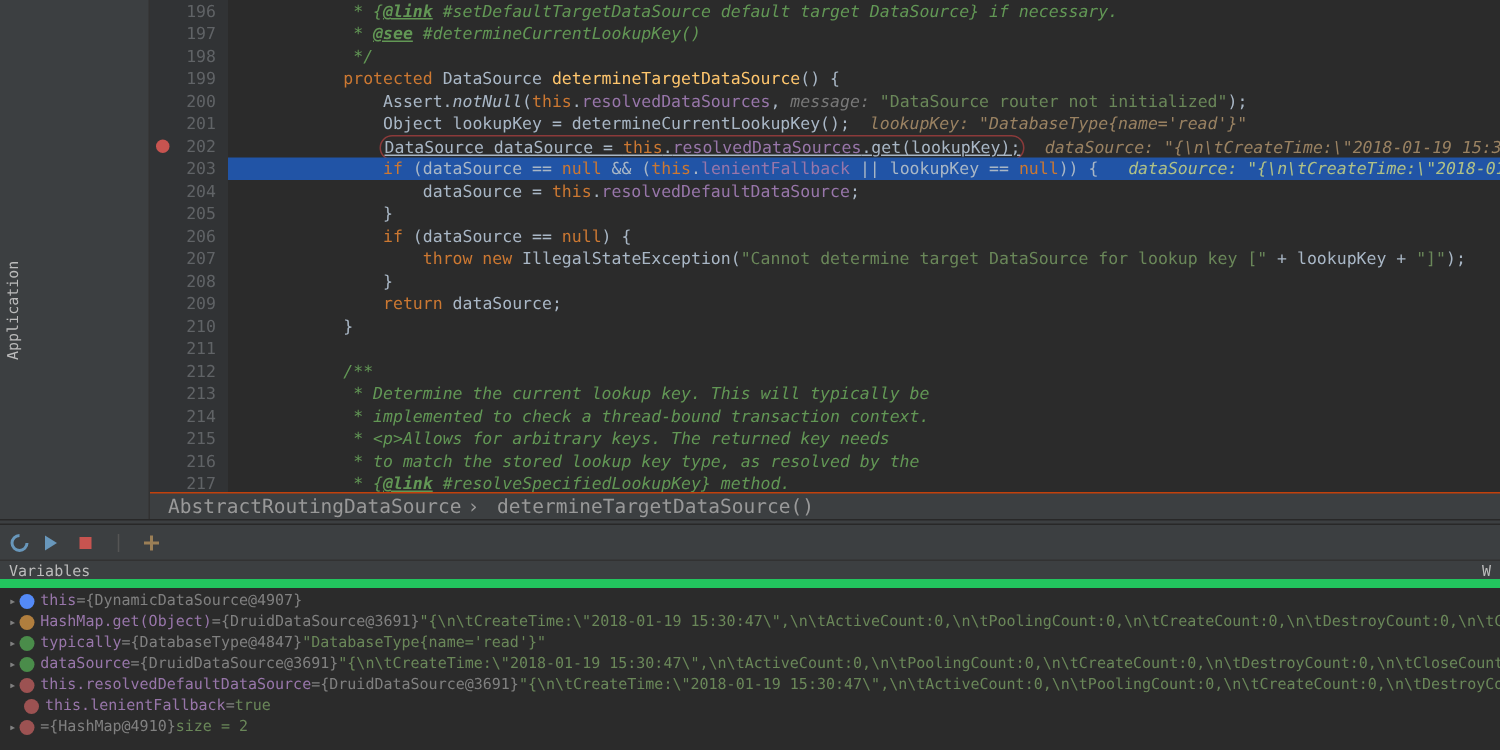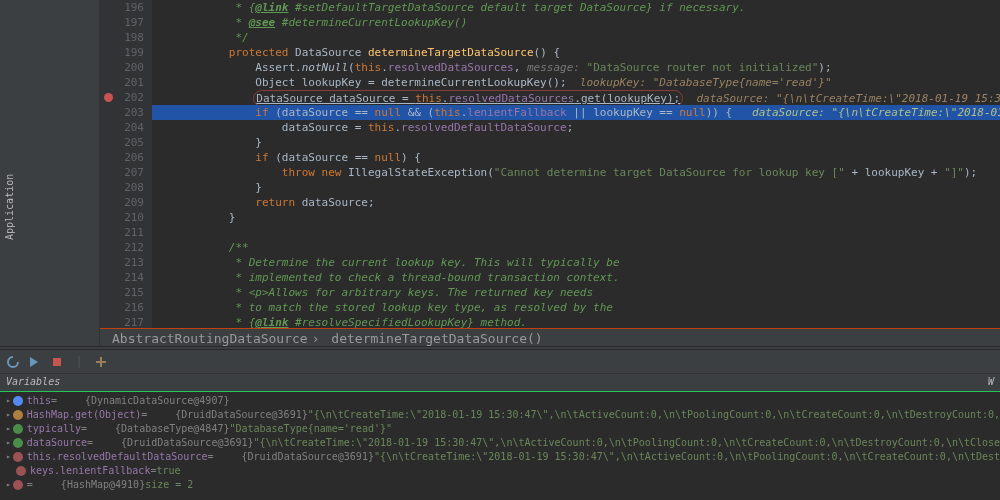--- a/index.html
+++ b/index.html
@@ -95,27 +95,26 @@
   border-bottom: 1px solid #323232;
   display: flex;
   align-items: center;
   padding: 0 6px;
   gap: 8px;
 }
 .tb-icon { width: 14px; height: 14px; display: inline-block; }
 .vars-header {
   height: 18px;
   background: #3c3f41;
-  border-bottom: 1px solid #22c55e;
+  border-bottom: 6px solid #22c55e;
   font-size: 10px;
   color: #bbb;
   padding: 2px 6px;
   display: flex;
   justify-content: space-between;
-  font-style: italic;
 }
 .vars-body { flex: 1; overflow: hidden; padding: 2px 0; }
 .var-row {
   height: 14px;
   line-height: 14px;
   padding-left: 6px;
   white-space: nowrap;
   overflow: hidden;
   font-size: 10px;
   display: flex;
@@ -130,21 +129,21 @@
   text-align: center;
   line-height: 10px;
   color: #fff;
 }
 .ic-this { background: #548af7; }
 .ic-method { background: #b07e3e; }
 .ic-local { background: #4a8c4a; }
 .ic-field { background: #9c5252; }
 .var-name { color: #9876aa; }
 .var-eq { color: #808080; }
-.var-type { color: #808080; margin-left: 28px; }
+.var-type { color: #808080; }
 .var-val { color: #6a8759; }
 .arrow { color: #808080; margin-right: 2px; font-size: 8px; }
 </style>
 </head>
 <body>
 
 <div class="top-area">
   <div class="side-panel">
     <div class="side-label">Application</div>
   </div>
@@ -266,21 +265,21 @@
         <span class="arrow">▸</span>
         <span class="var-icon ic-field"></span>
         <span class="var-name">this.resolvedDefaultDataSource</span>
         <span class="var-eq"> = </span>
         <span class="var-type">{DruidDataSource@3691}</span>
         <span class="var-val"> "{\n\tCreateTime:\"2018-01-19 15:30:47\",\n\tActiveCount:0,\n\tPoolingCount:0,\n\tCreateCount:0,\n\tDestroyCount:0,\n\tCloseCount:0,\n\tConnectCount:0,\n\tConnections:[\n\t]\n}\n[\n]"</span>
       </div>
       <div class="var-row">
         <span style="width:10px;display:inline-block"></span>
         <span class="var-icon ic-field"></span>
-        <span class="var-name">keys.lenientFallback</span>
+        <span class="var-name">this.lenientFallback</span>
         <span class="var-eq"> = </span>
         <span class="var-val">true</span>
       </div>
       <div class="var-row">
         <span class="arrow">▸</span>
         <span class="var-icon ic-field"></span>
         <span class="var-eq"> = </span>
         <span class="var-type">{HashMap@4910}</span>
         <span class="var-val">  size = 2</span>
       </div>

